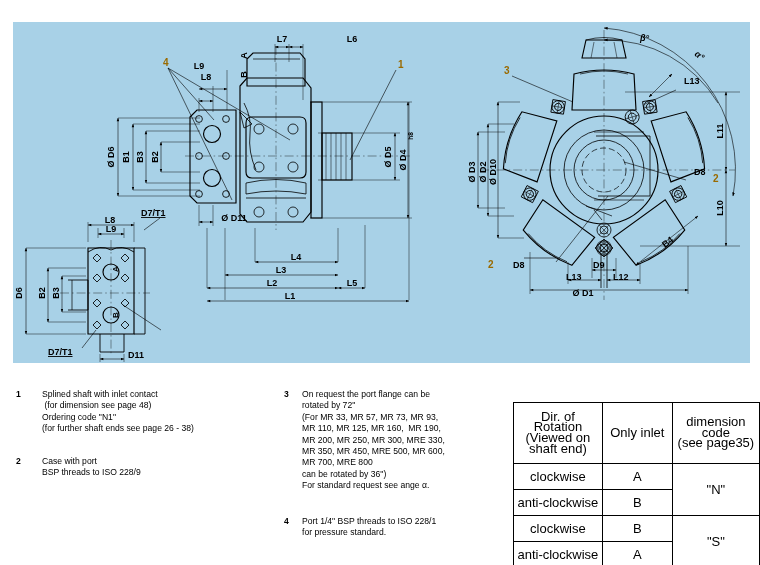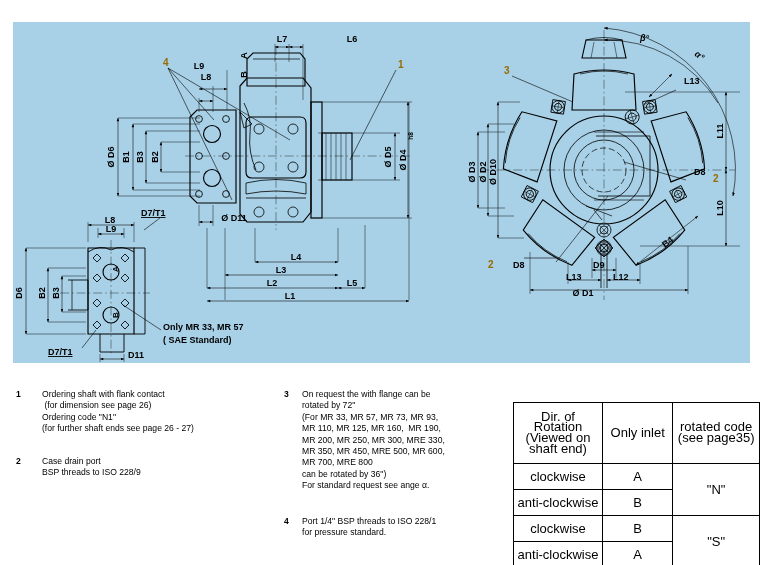--- a/index.html
+++ b/index.html
@@ -469,40 +469,38 @@
       <text x="566" y="280">L13</text>
       <text x="613" y="280">L12</text>
       <text x="665" y="248" transform="rotate(-38,665,248)">B4</text>
       <text x="583" y="296" text-anchor="middle">Ø D1</text>
       <text x="504" y="74" fill="#9a6a00" style="font-size:10px">3</text>
       <text x="488" y="268" fill="#9a6a00" style="font-size:10px">2</text>
       <text x="713" y="182" fill="#9a6a00" style="font-size:10px">2</text>
     </g>
   </svg>
 
-  <div class="onlynote">Only MR 33, MR 57
-( SAE Standard)</div>
 
   <div class="notes" id="note1">
     <span class="num">1</span>
-    <span class="txt" style="left:26px;top:0">Ordering shaft with flank contact</span>
-    <span class="txt" style="left:26px;top:11.4px"> (for dimension see page 26)</span>
+    <span class="txt" style="left:26px;top:0">Splined shaft with inlet contact</span>
+    <span class="txt" style="left:26px;top:11.4px"> (for dimension see page 48)</span>
     <span class="txt" style="left:26px;top:22.8px">Ordering code "N1"</span>
-    <span class="txt" style="left:26px;top:34.2px">(for further shaft ends see page 26 - 27)</span>
+    <span class="txt" style="left:26px;top:34.2px">(for further shaft ends see page 26 - 38)</span>
   </div>
 
   <div class="notes" id="note2">
     <span class="num">2</span>
-    <span class="txt" style="left:26px;top:0">Case drain port</span>
+    <span class="txt" style="left:26px;top:0">Case with port</span>
     <span class="txt" style="left:26px;top:11.4px">BSP threads to ISO 228/9</span>
   </div>
 
   <div class="notes" id="note3">
     <span class="num">3</span>
-    <span class="txt" style="left:18px;top:0">On request the with flange can be</span>
+    <span class="txt" style="left:18px;top:0">On request the port flange can be</span>
     <span class="txt" style="left:18px;top:11.4px">rotated by 72"</span>
     <span class="txt" style="left:18px;top:22.8px">(For MR 33, MR 57, MR 73, MR 93,</span>
     <span class="txt" style="left:18px;top:34.2px">MR 110, MR 125, MR 160,  MR 190,</span>
     <span class="txt" style="left:18px;top:45.6px">MR 200, MR 250, MR 300, MRE 330,</span>
     <span class="txt" style="left:18px;top:57px">MR 350, MR 450, MRE 500, MR 600,</span>
     <span class="txt" style="left:18px;top:68px">MR 700, MRE 800</span>
     <span class="txt" style="left:18px;top:79.8px">can be rotated by 36")</span>
     <span class="txt" style="left:18px;top:91.2px">For standard request see ange α.</span>
   </div>
 
@@ -513,21 +511,21 @@
   </div>
 
   <table>
     <tbody>
         <tr>
       <td class="thcell" style="width:84px;height:56px;white-space:pre-line">Dir. of
 Rotation
 (Viewed on
 shaft end)</td>
       <td class="thcell" style="width:66px;white-space:pre-line">Only inlet</td>
-      <td class="thcell" style="width:82px;white-space:pre-line">rotated code
+      <td class="thcell" style="width:82px;white-space:pre-line">dimension code
 (see page35)</td>
     </tr>
     <tr>
       <td class="cellpad">clockwise</td>
       <td class="cellpad">A</td>
       <td rowspan="2">"N"</td>
     </tr>
     <tr>
       <td class="cellpad">anti-clockwise</td>
       <td class="cellpad">B</td>

